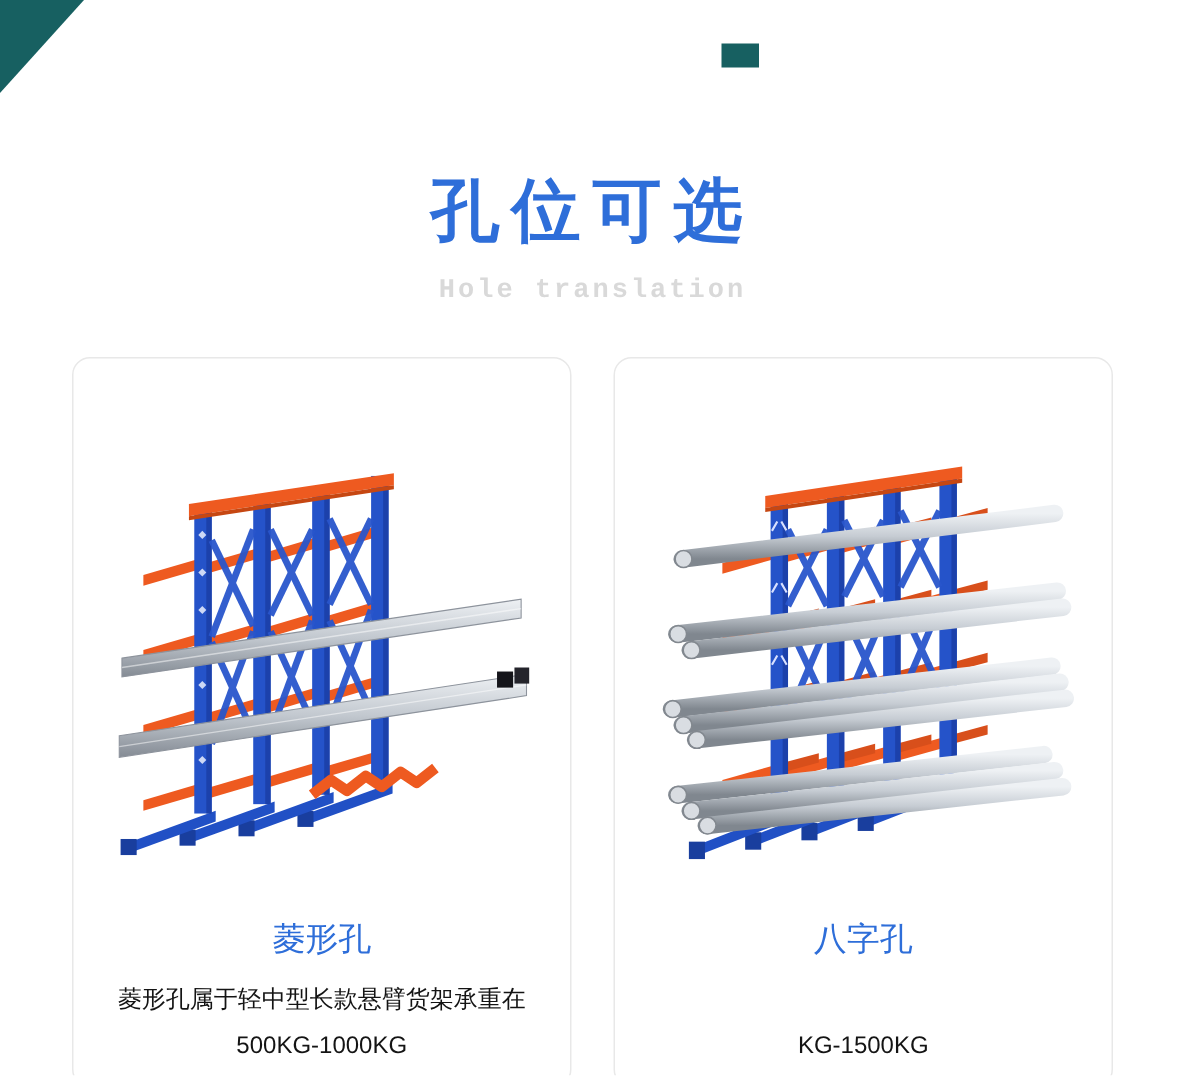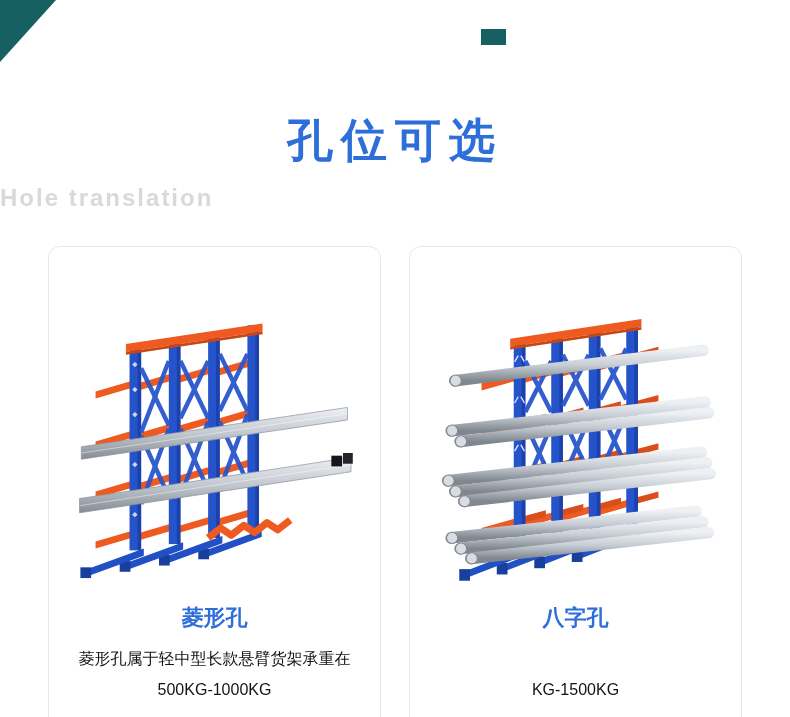--- a/index.html
+++ b/index.html
@@ -7,29 +7,29 @@
   .page { position:relative; width:790px; height:717px; background:#ffffff; overflow:hidden; margin:0 auto; }
 
   
   .teal-corner { position:absolute; top:0; left:0; width:56px; height:62px;
     background:var(--teal,#176061); clip-path:polygon(0 0,100% 0,0 100%); }
   .teal-chip { position:absolute; top:29px; left:481px; width:25px; height:16px;
     background:var(--teal,#176061); }
 
   .title { margin:0; padding-top:110px; text-align:center; font-size:46px; font-weight:bold;
     color:var(--accent-blue,#2e6ed9); letter-spacing:8px; }
-  .subtitle { font-size:24px; font-weight:bold;
-    color:var(--subtitle-gray,#d9d9d9); letter-spacing:2px; margin-top:12px; }
+  .subtitle { text-align:center; font-size:18px; font-weight:bold;
+    color:var(--subtitle-gray,#d9d9d9); letter-spacing:2px; margin-top:12px;font-family:Liberation Mono, monospace; }
 
   .cards { display:flex; gap:28px; padding:0 48px; margin-top:34px; }
   .card { flex:1; height:487px; border:1px solid #e8e8e8; border-radius:12px; background:#fff;
     box-sizing:border-box; display:flex; flex-direction:column; align-items:center; padding:16px 12px 0; }
   .card-image { width:100%; height:330px; display:flex; align-items:center; justify-content:center; }
   .card-image svg { width:96%; height:100%; }
-  .card-title { margin-top:10px; font-size:22px; font-weight:bold; color:var(--accent-blue,#2e6ed9); }
+  .card-title { margin-top:26px; font-size:22px; font-weight:normal; color:var(--accent-blue,#2e6ed9); }
   .card-desc { margin-top:10px; font-size:16px; color:#141414; text-align:center; line-height:1.95; }
 </style>
 </head>
 <body>
 
 <div class="page">
 
   <div class="teal-corner"></div>
   <div class="teal-chip"></div>
 

